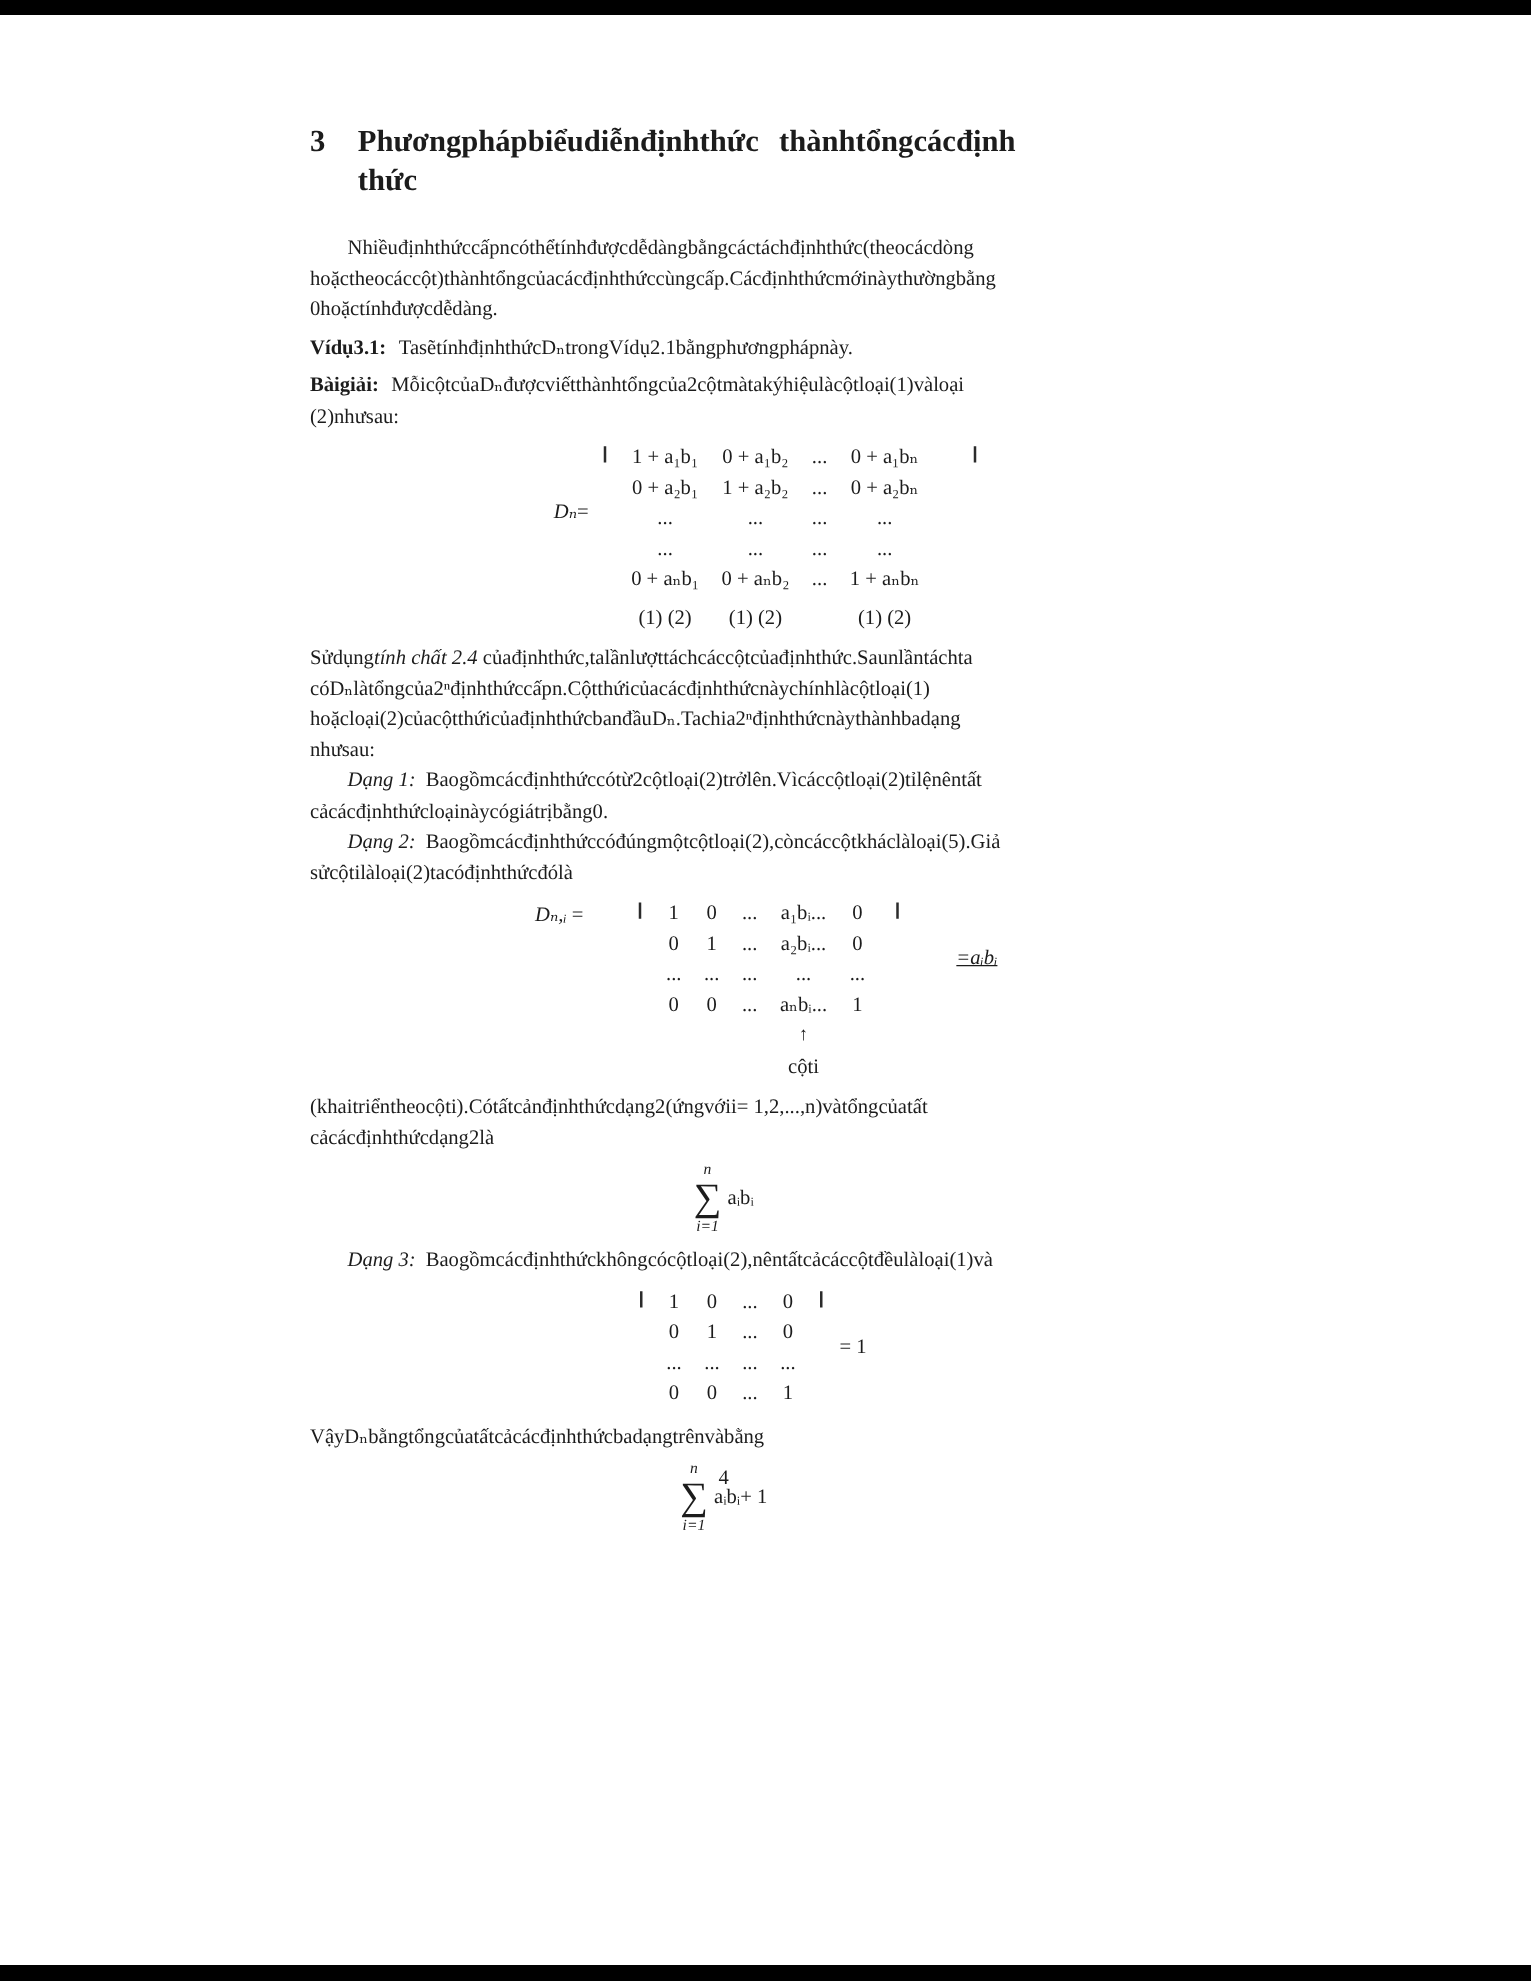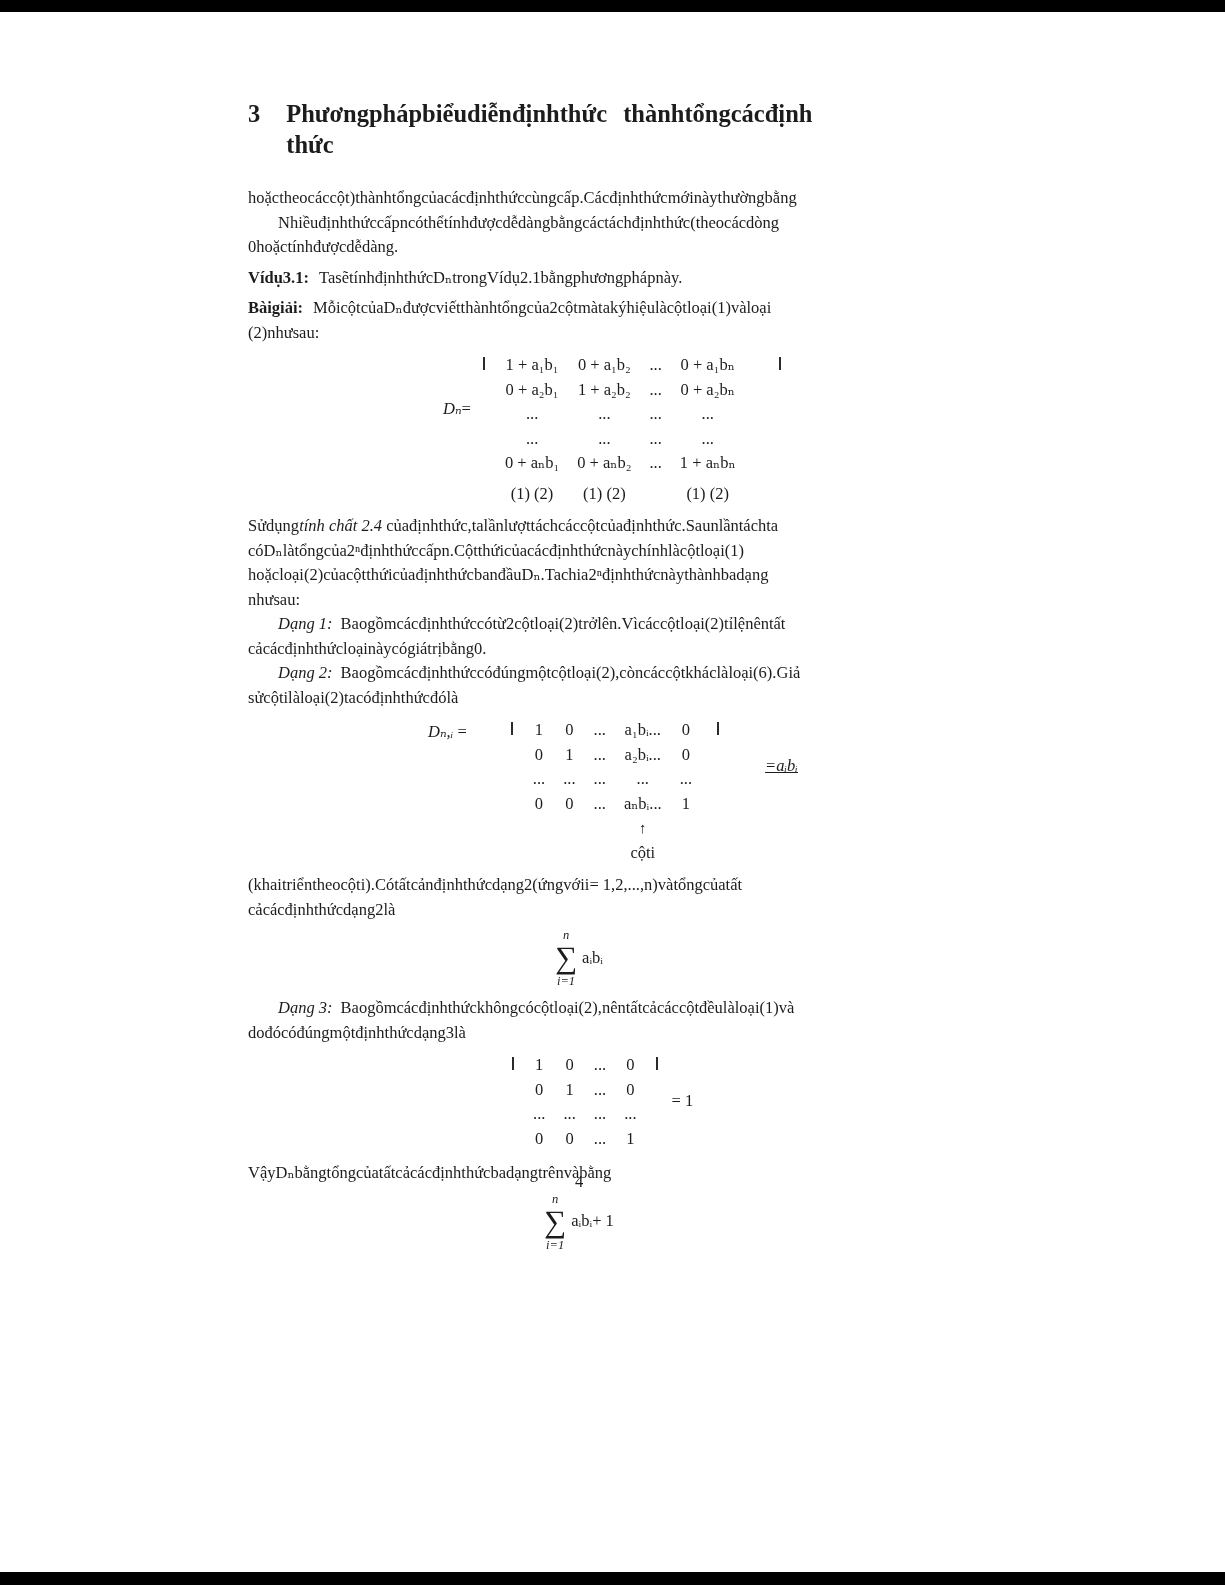--- a/index.html
+++ b/index.html
@@ -76,22 +76,22 @@
 
     <div class="heading">
       <span>3</span>
       <span>
         <span class="title-line1" style="display:block">Phươngphápbiểudiễnđịnhthức thànhtổngcácđịnh</span>
         <span style="display:block">thức</span>
       </span>
     </div>
 
     <p class="para">
+      <span class="line indent">Nhiềuđịnhthứccấpncóthểtínhđượcdễdàngbằngcáctáchđịnhthức(theocácdòng</span>
       <span class="line">hoặctheocáccột)thànhtổngcủacácđịnhthứccùngcấp.Cácđịnhthứcmớinàythườngbằng</span>
-      <span class="line indent">Nhiềuđịnhthứccấpncóthểtínhđượcdễdàngbằngcáctáchđịnhthức(theocácdòng</span>
       <span class="line">0hoặctínhđượcdễdàng.</span>
     </p>
 
     <p class="para mt6">
       <span class="line"><b class="lbl-bold">Vídụ3.1:</b><span>TasẽtínhđịnhthứcDₙtrongVídụ2.1bằngphươngphápnày.</span></span>
     </p>
 
     <p class="para mt6">
       <span class="line"><b class="lbl-bold">Bàigiải:</b><span>MỗicộtcủaDₙđượcviếtthànhtổngcủa2cộtmàtakýhiệulàcộtloại(1)vàloại</span></span>
       <span class="line">(2)nhưsau:</span>
@@ -153,21 +153,21 @@
       <span class="line">hoặcloại(2)củacộtthứicủađịnhthứcbanđầuDₙ.Tachia2ⁿđịnhthứcnàythànhbadạng</span>
       <span class="line">nhưsau:</span>
     </p>
 
     <p class="para">
       <span class="line indent"><i class="lbl-italic">Dạng 1:</i><span>Baogồmcácđịnhthứccótừ2cộtloại(2)trởlên.Vìcáccộtloại(2)tỉlệnêntất</span></span>
       <span class="line">cảcácđịnhthứcloạinàycógiátrịbằng0.</span>
     </p>
 
     <p class="para">
-      <span class="line indent"><i class="lbl-italic">Dạng 2:</i><span>Baogồmcácđịnhthứccóđúngmộtcộtloại(2),còncáccộtkháclàloại(6).Giả</span></span>
+      <span class="line indent"><i class="lbl-italic">Dạng 2:</i><span>Baogồmcácđịnhthứccóđúngmộtcộtloại(2),còncáccộtkháclàloại(5).Giả</span></span>
       <span class="line">sửcộtilàloại(2)tacóđịnhthứcđólà</span>
     </p>
 
     <div class="det-block m2">
       <span class="det-label"><span class="var">Dₙ,ᵢ</span><span> =</span></span>
       <div class="det">
         <span class="bar l"></span>
         <span class="bar r"></span>
         <table class="mat">
           <tbody>
@@ -230,21 +230,20 @@
       <span class="sum-stack">
         <span class="sum-sup">n</span>
         <span class="sigma">∑</span>
         <span class="sum-sub">i=1</span>
       </span>
       <span class="sum-expr">aᵢbᵢ</span>
     </div>
 
     <p class="para">
       <span class="line indent"><i class="lbl-italic">Dạng 3:</i><span>Baogồmcácđịnhthứckhôngcócộtloại(2),nêntấtcảcáccộtđềulàloại(1)và</span></span>
-      <span class="line">dođócóđúngmộtđịnhthứcdạng3là</span>
     </p>
 
     <div class="det-block m3">
       <div class="det">
         <span class="bar l"></span>
         <span class="bar r"></span>
         <table class="mat">
           <tbody>
               <tr>
                 <td>1</td>

